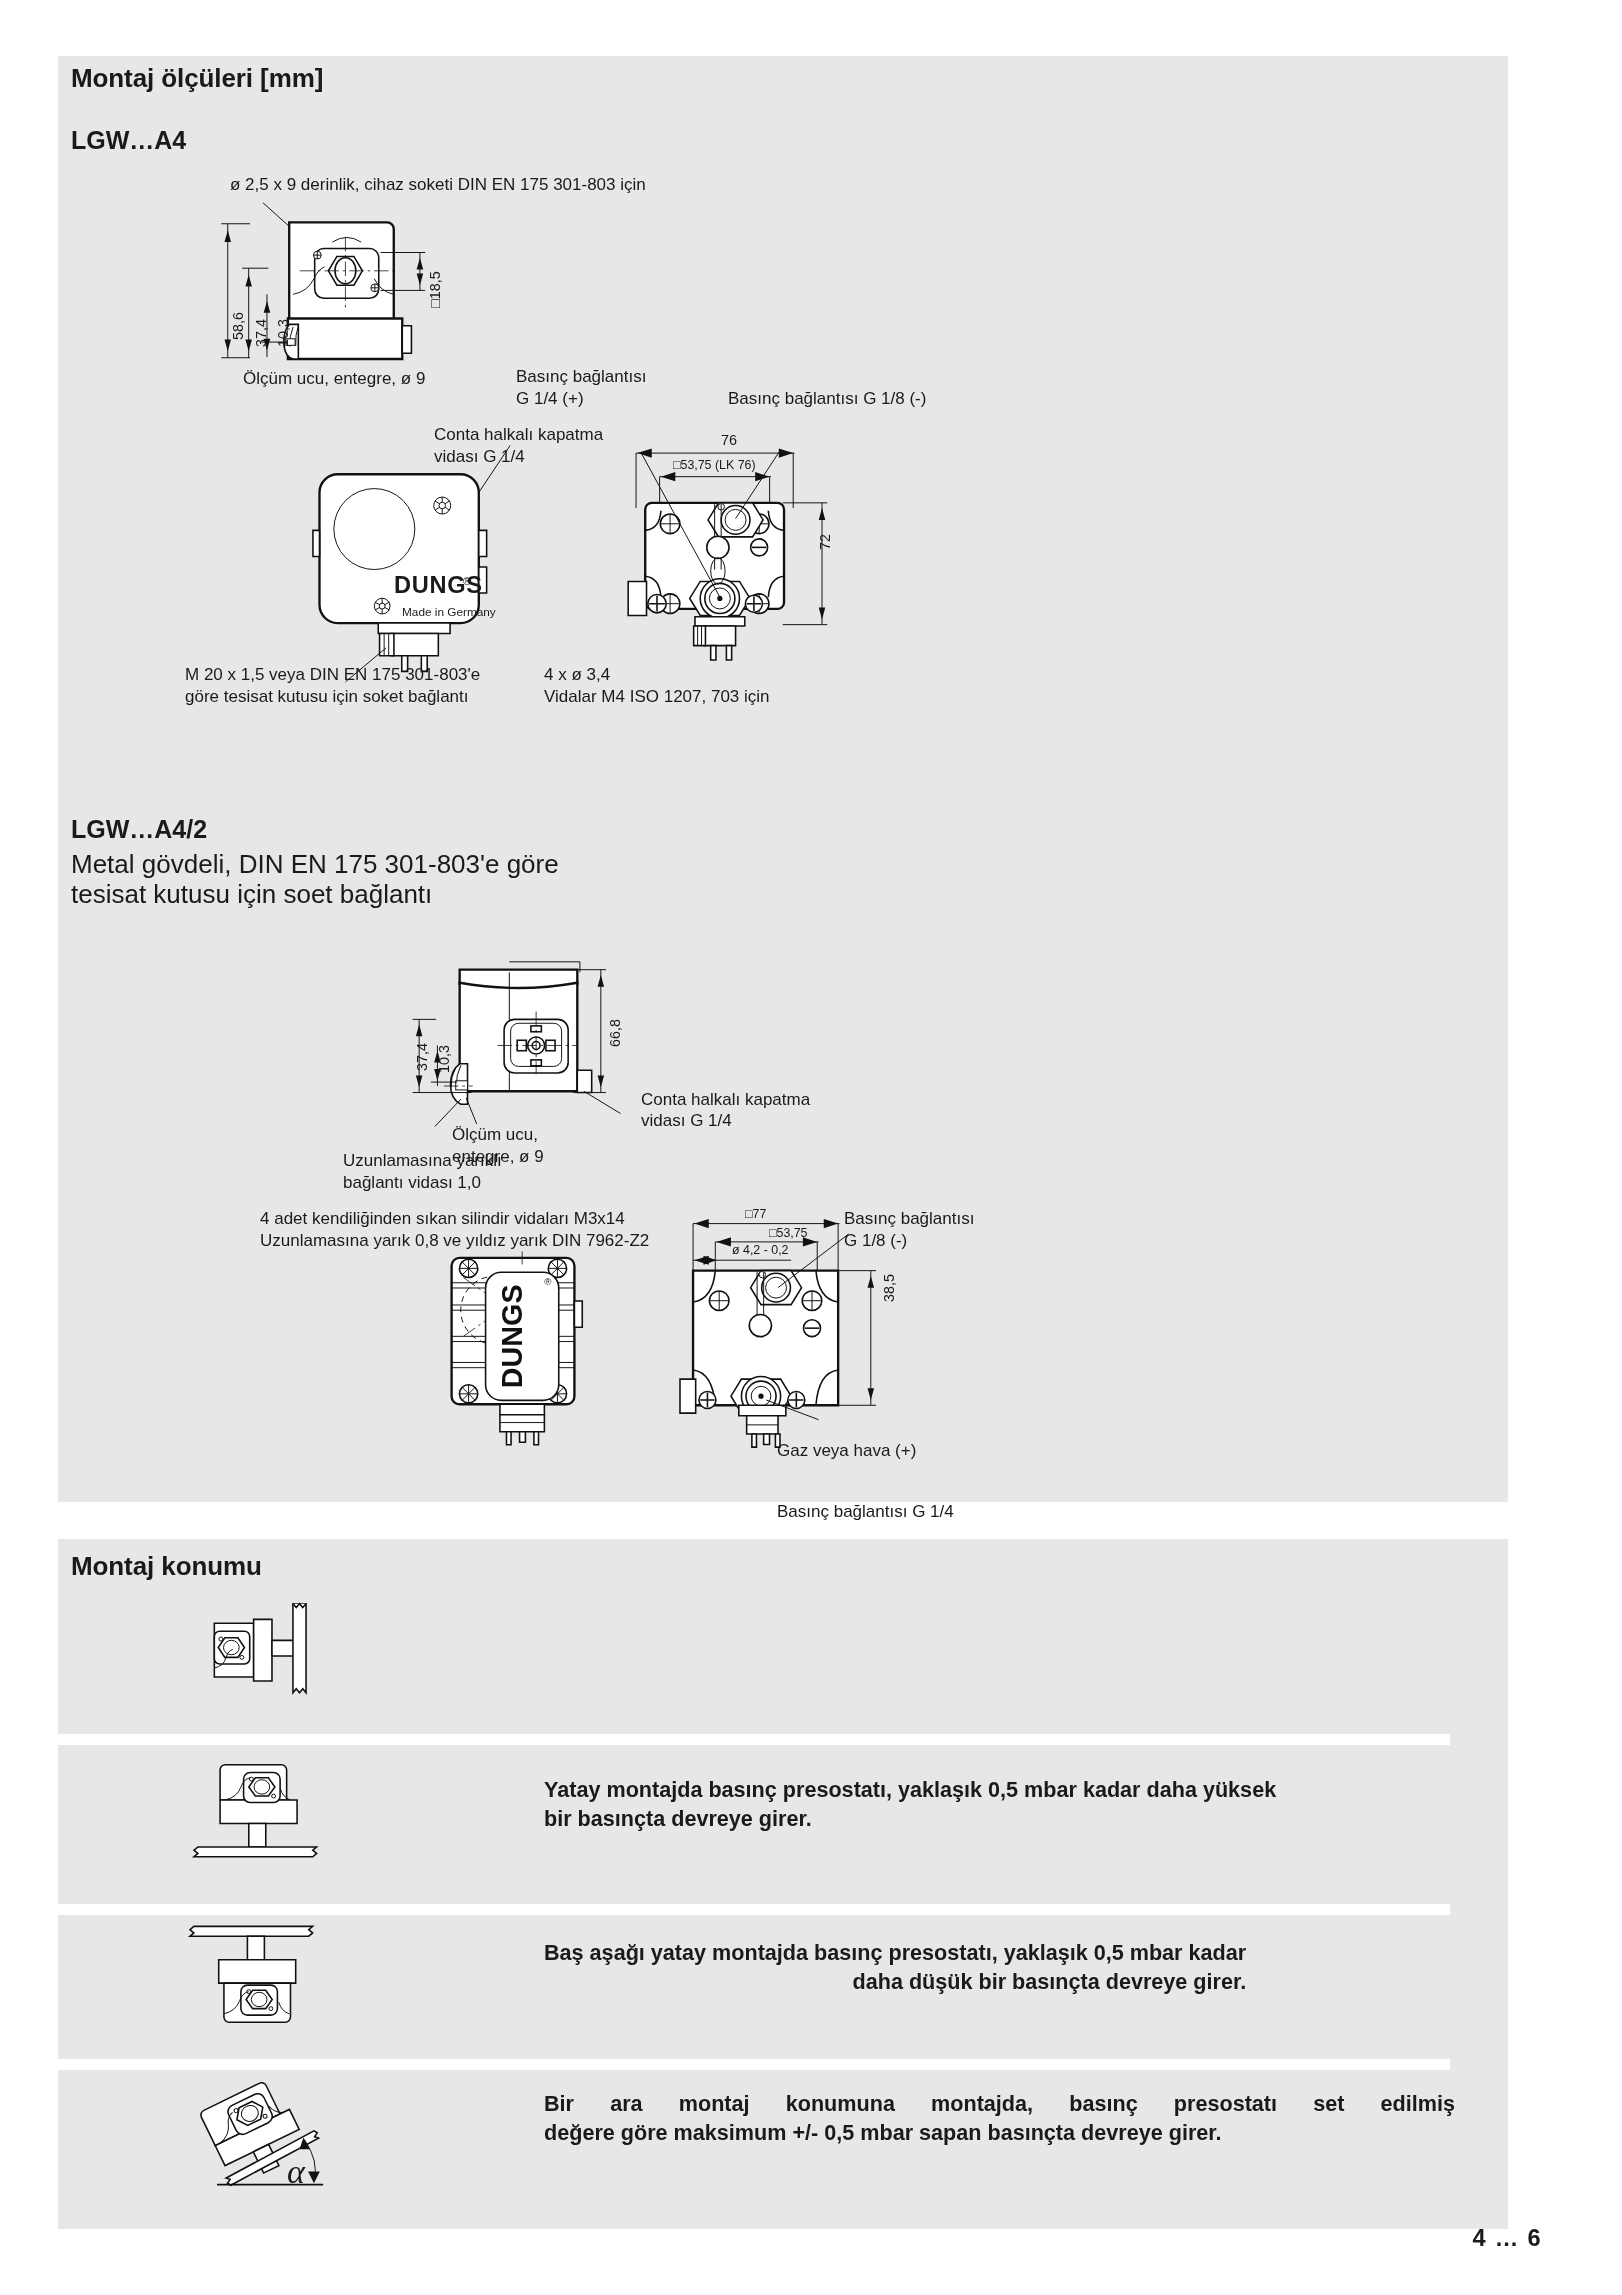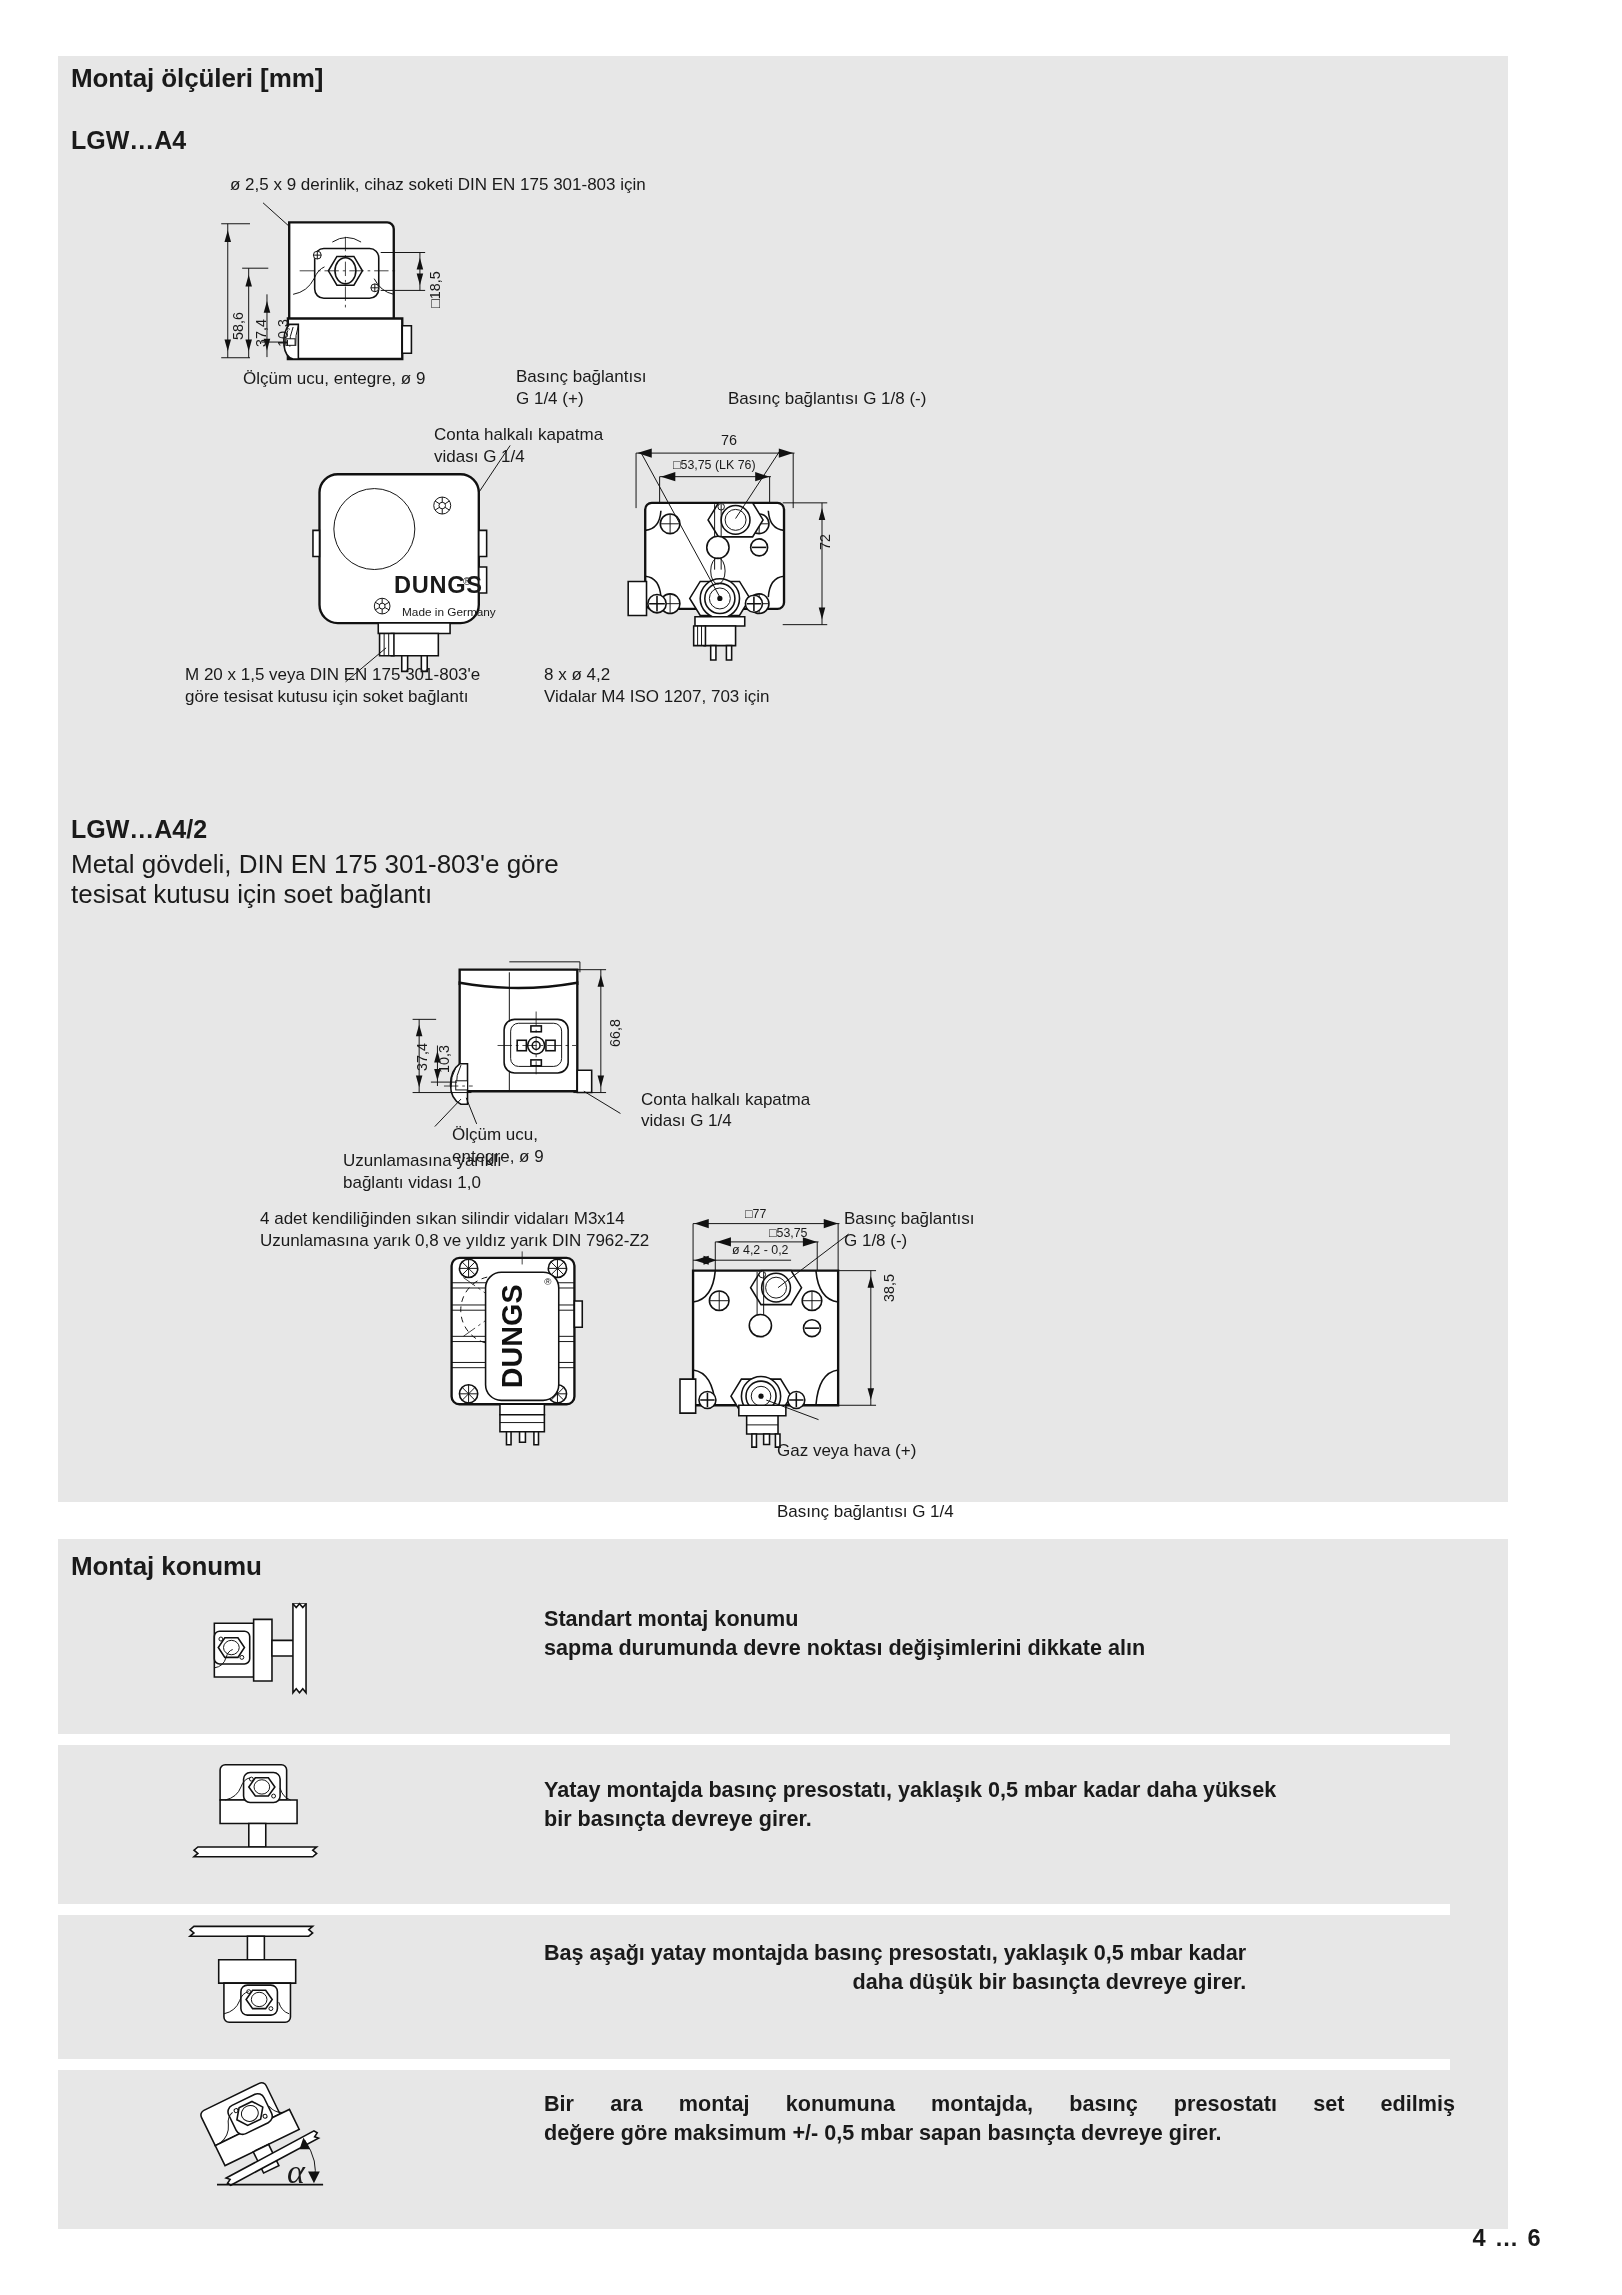--- a/index.html
+++ b/index.html
@@ -241,21 +241,21 @@
     </svg>
   </div>
 
   <div class="dim" style="left:721px;top:432px;">76</div>
   <div class="dim small" style="left:673px;top:458px;">□53,75 (LK 76)</div>
   <div class="dim vert" style="left:817px;top:550px;">72</div>
 
   <div class="cap" style="left:185px;top:664px;">M 20 x 1,5 veya DIN EN 175 301-803'e</div>
   <div class="cap" style="left:185px;top:686px;">göre tesisat kutusu için soket bağlantı</div>
 
-  <div class="cap" style="left:544px;top:664px;">8 x ø 4,2</div>
+  <div class="cap" style="left:544px;top:664px;">4 x ø 3,4</div>
   <div class="cap" style="left:544px;top:686px;">Vidalar M4 ISO 1207, 703 için</div>
 
   <div class="h-model" id="model-a42">LGW…A4/2</div>
 
   <div class="subtext" id="model-a42-desc">
     <span>Metal gövdeli, DIN EN 175 301-803'e göre</span><br>
     <span>tesisat kutusu için soet bağlantı</span>
   </div>
 
   <div class="fig" id="fig-a42-side" style="left:393px;top:942px;">
@@ -452,24 +452,20 @@
       <path class="fillw" d="M116,60 h40 v24 h-40 z"></path>
       <path class="fillw" d="M148,4 h20 v136 l-5,-6 l-5,6 l-5,-6 l-5,6 z"></path>
       <path class="fillw" d="M148,4 l5,6 l5,-6 l5,6 l5,-6"></path>
       <path class="fillw" d="M36,46 h38 a8,8 0 0 1 8,8 v34 a8,8 0 0 1 -8,8 h-38 a8,8 0 0 1 -8,-8 v-34 a8,8 0 0 1 8,-8 z"></path>
       <path class="fillw" d="M44,56 h20 l10,15 l-10,15 h-20 l-10,-15 z"></path>
       <ellipse class="fillw-t" cx="54" cy="71" rx="12" ry="11"></ellipse>
       <circle class="ln-t" cx="38" cy="58" r="3"></circle>
       <circle class="ln-t" cx="70" cy="86" r="3"></circle>
       <path class="ln-t" d="M28,102 q14,-2 18,-16 q3,-10 10,-12"></path>
     </svg>
-  </div>
-  <div class="mount-text" style="left:544px;top:1604px;">
-    <span>Standart montaj konumu</span><br>
-    <span>sapma durumunda devre noktası değişimlerini dikkate alın</span>
   </div>
 
   <div class="mount-icon" style="left:194px;top:1741px;">
     <svg width="137" height="131" viewBox="0 0 210 200">
       <path class="fillw" d="M48,36 h86 a8,8 0 0 1 8,8 v46 h-102 v-46 a8,8 0 0 1 8,-8 z"></path>
       <path class="fillw" d="M40,90 h118 v36 h-118 z"></path>
       <path class="fillw" d="M84,126 h26 v36 h-26 z"></path>
       <path class="fillw" d="M6,162 h182 l-6,5 l6,5 l-6,5 h-182 l6,-5 l-6,-5 z"></path>
       <path class="fillw" d="M86,48 h36 a10,10 0 0 1 10,10 v26 a10,10 0 0 1 -10,10 h-36 a10,10 0 0 1 -10,-10 v-26 a10,10 0 0 1 10,-10 z"></path>
       <path class="fillw" d="M94,56 h20 l10,14 l-10,14 h-20 l-10,-14 z"></path>

